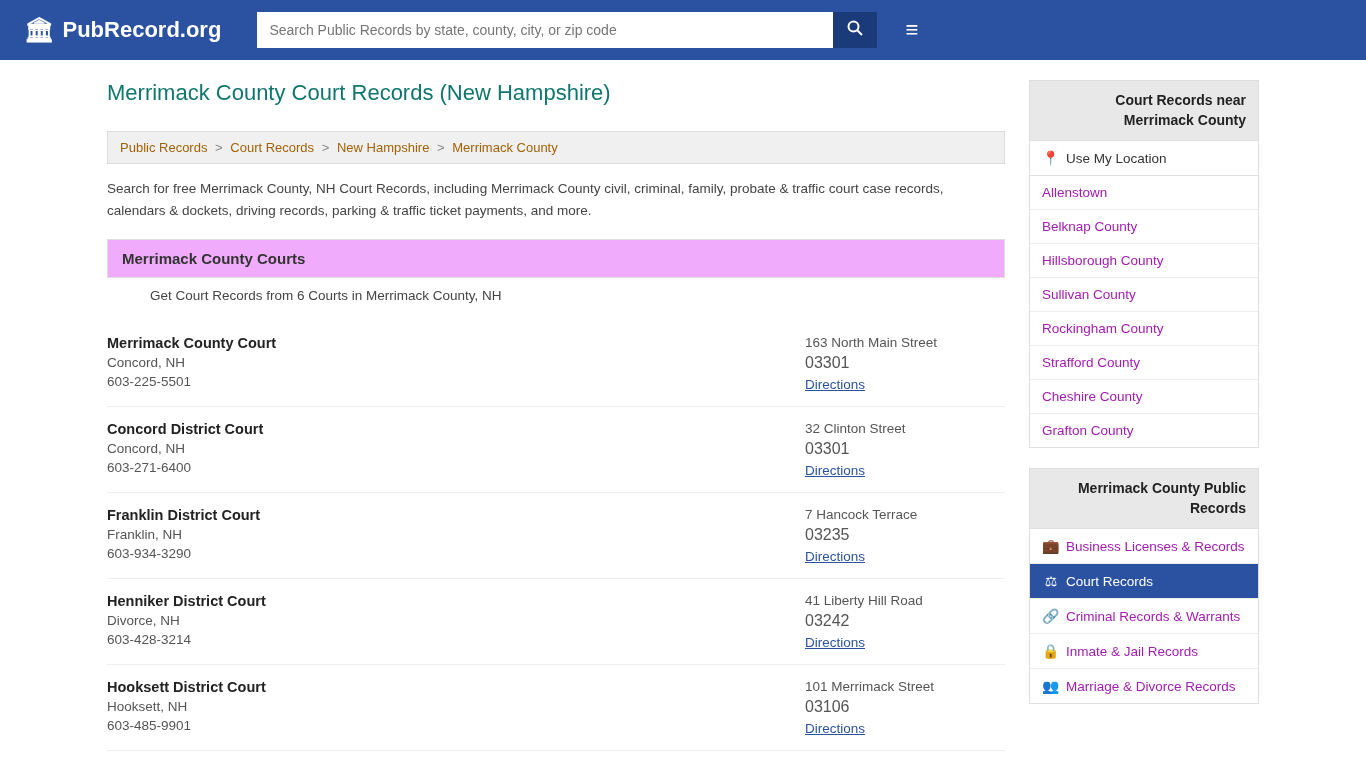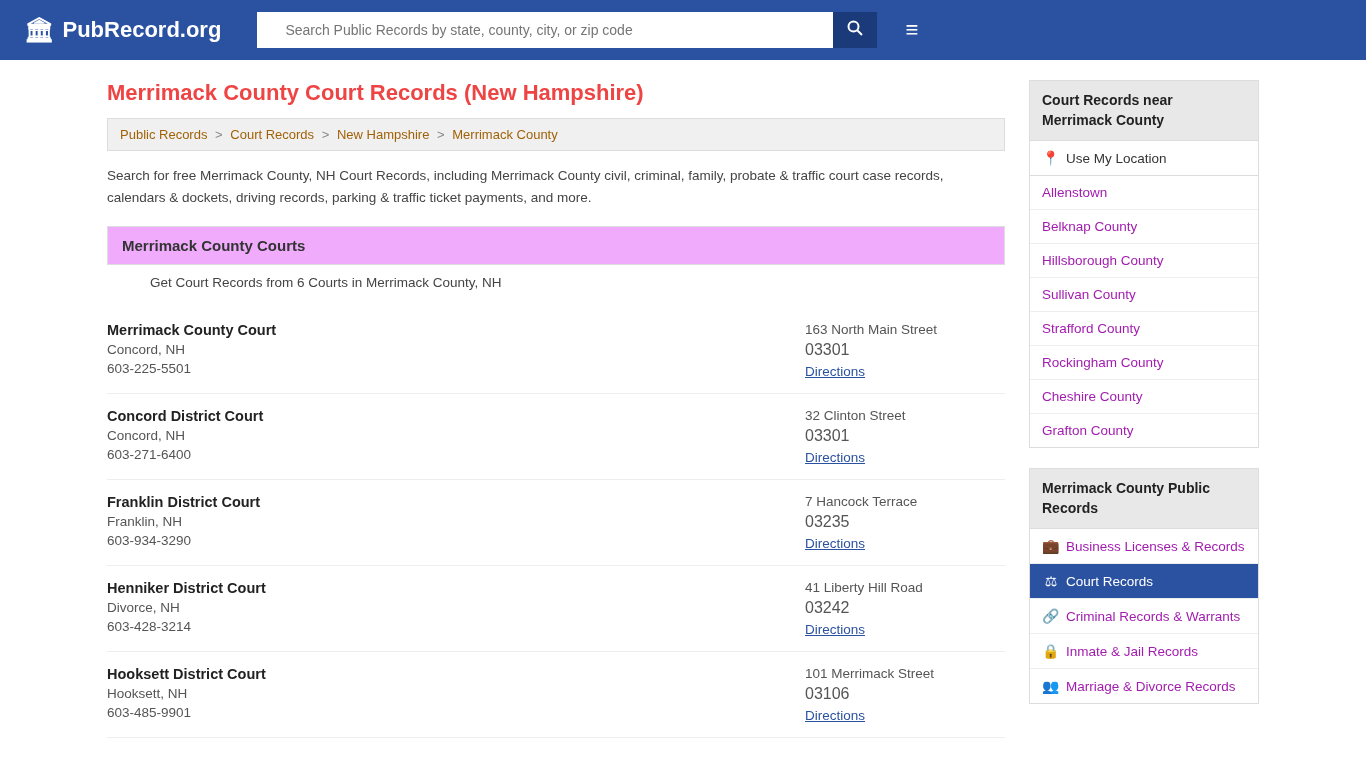--- a/index.html
+++ b/index.html
@@ -27,21 +27,21 @@
       font-size: 24px;
     }
     #search-container {
       flex: 1;
       max-width: 620px;
       display: flex;
       margin-left: 20px;
     }
     #search-input {
       flex: 1;
-      padding: 8px 28px;
+      padding: 8px 12px;
       font-size: 14px;
       border: none;
       outline: none;
       border-radius: 0;
     }
     #search-button {
       background: #1a3a7a;
       border: none;
       padding: 8px 14px;
       cursor: pointer;
@@ -66,23 +66,23 @@
       display: flex;
       gap: 24px;
     }
 
     
     #content {
       flex: 1;
     }
     #page-title {
       font-size: 22px;
-      font-weight: bold;
-      color: #ef4444;
-      margin-bottom: 12px;
+      font-weight: normal;
+      color: #0f766e;
+      margin-bottom: 25px;
     }
     #breadcrumb {
       background: #f0f0f0;
       padding: 8px 12px;
       font-size: 13px;
       color: #555;
       border: 1px solid #ddd;
       margin-bottom: 14px;
     }
     #breadcrumb a {
@@ -166,20 +166,21 @@
     }
     .sidebar-section-title {
       background: #e8e8e8;
       padding: 10px 12px;
       font-weight: bold;
       font-size: 14px;
       color: #222;
       border: 1px solid #ddd;
       margin-bottom: 0;
       line-height: 1.4;
+      text-align: right;
     }
     .sidebar-list {
       list-style: none;
       border: 1px solid #ddd;
       border-top: none;
       margin-bottom: 20px;
     }
     .sidebar-list li {
       border-bottom: 1px solid #eee;
     }
@@ -354,26 +355,26 @@
             <span>Hillsborough County</span>
           </a>
         </li>
         <li>
           <a href="#">
             <span>Sullivan County</span>
           </a>
         </li>
         <li>
           <a href="#">
+            <span>Rockingham County</span>
+          </a>
+        </li>
+        <li>
+          <a href="#">
             <span>Strafford County</span>
-          </a>
-        </li>
-        <li>
-          <a href="#">
-            <span>Rockingham County</span>
           </a>
         </li>
         <li>
           <a href="#">
             <span>Cheshire County</span>
           </a>
         </li>
         <li>
           <a href="#">
             <span>Grafton County</span>

